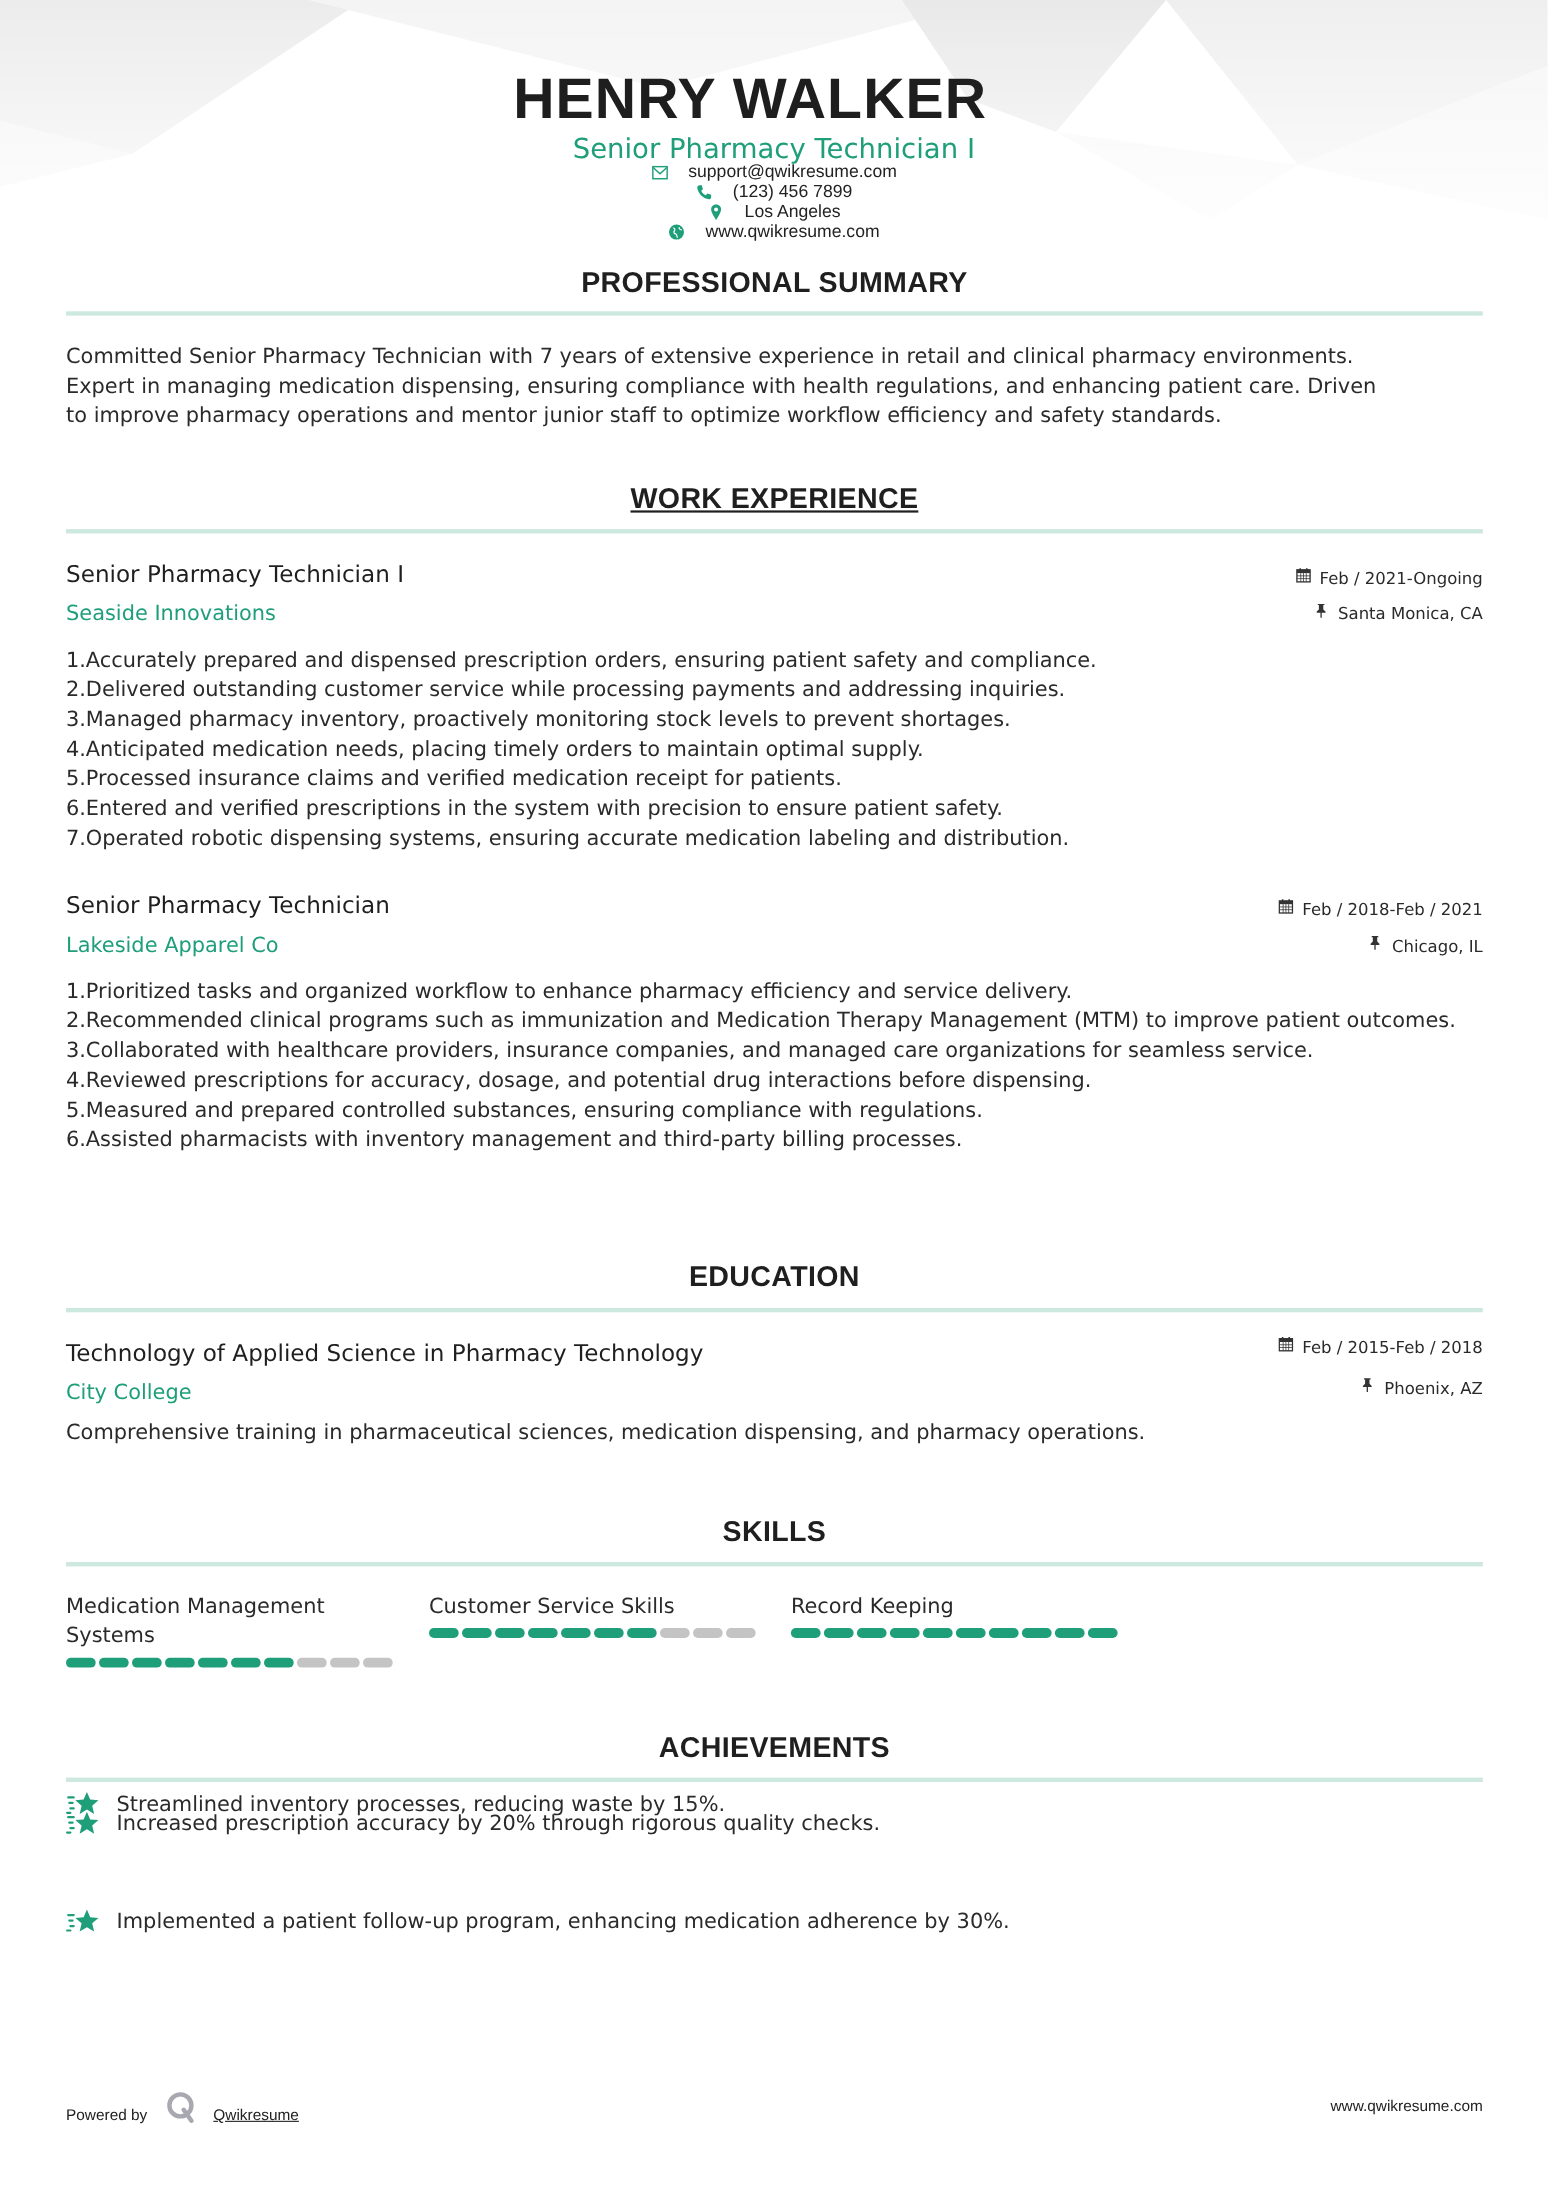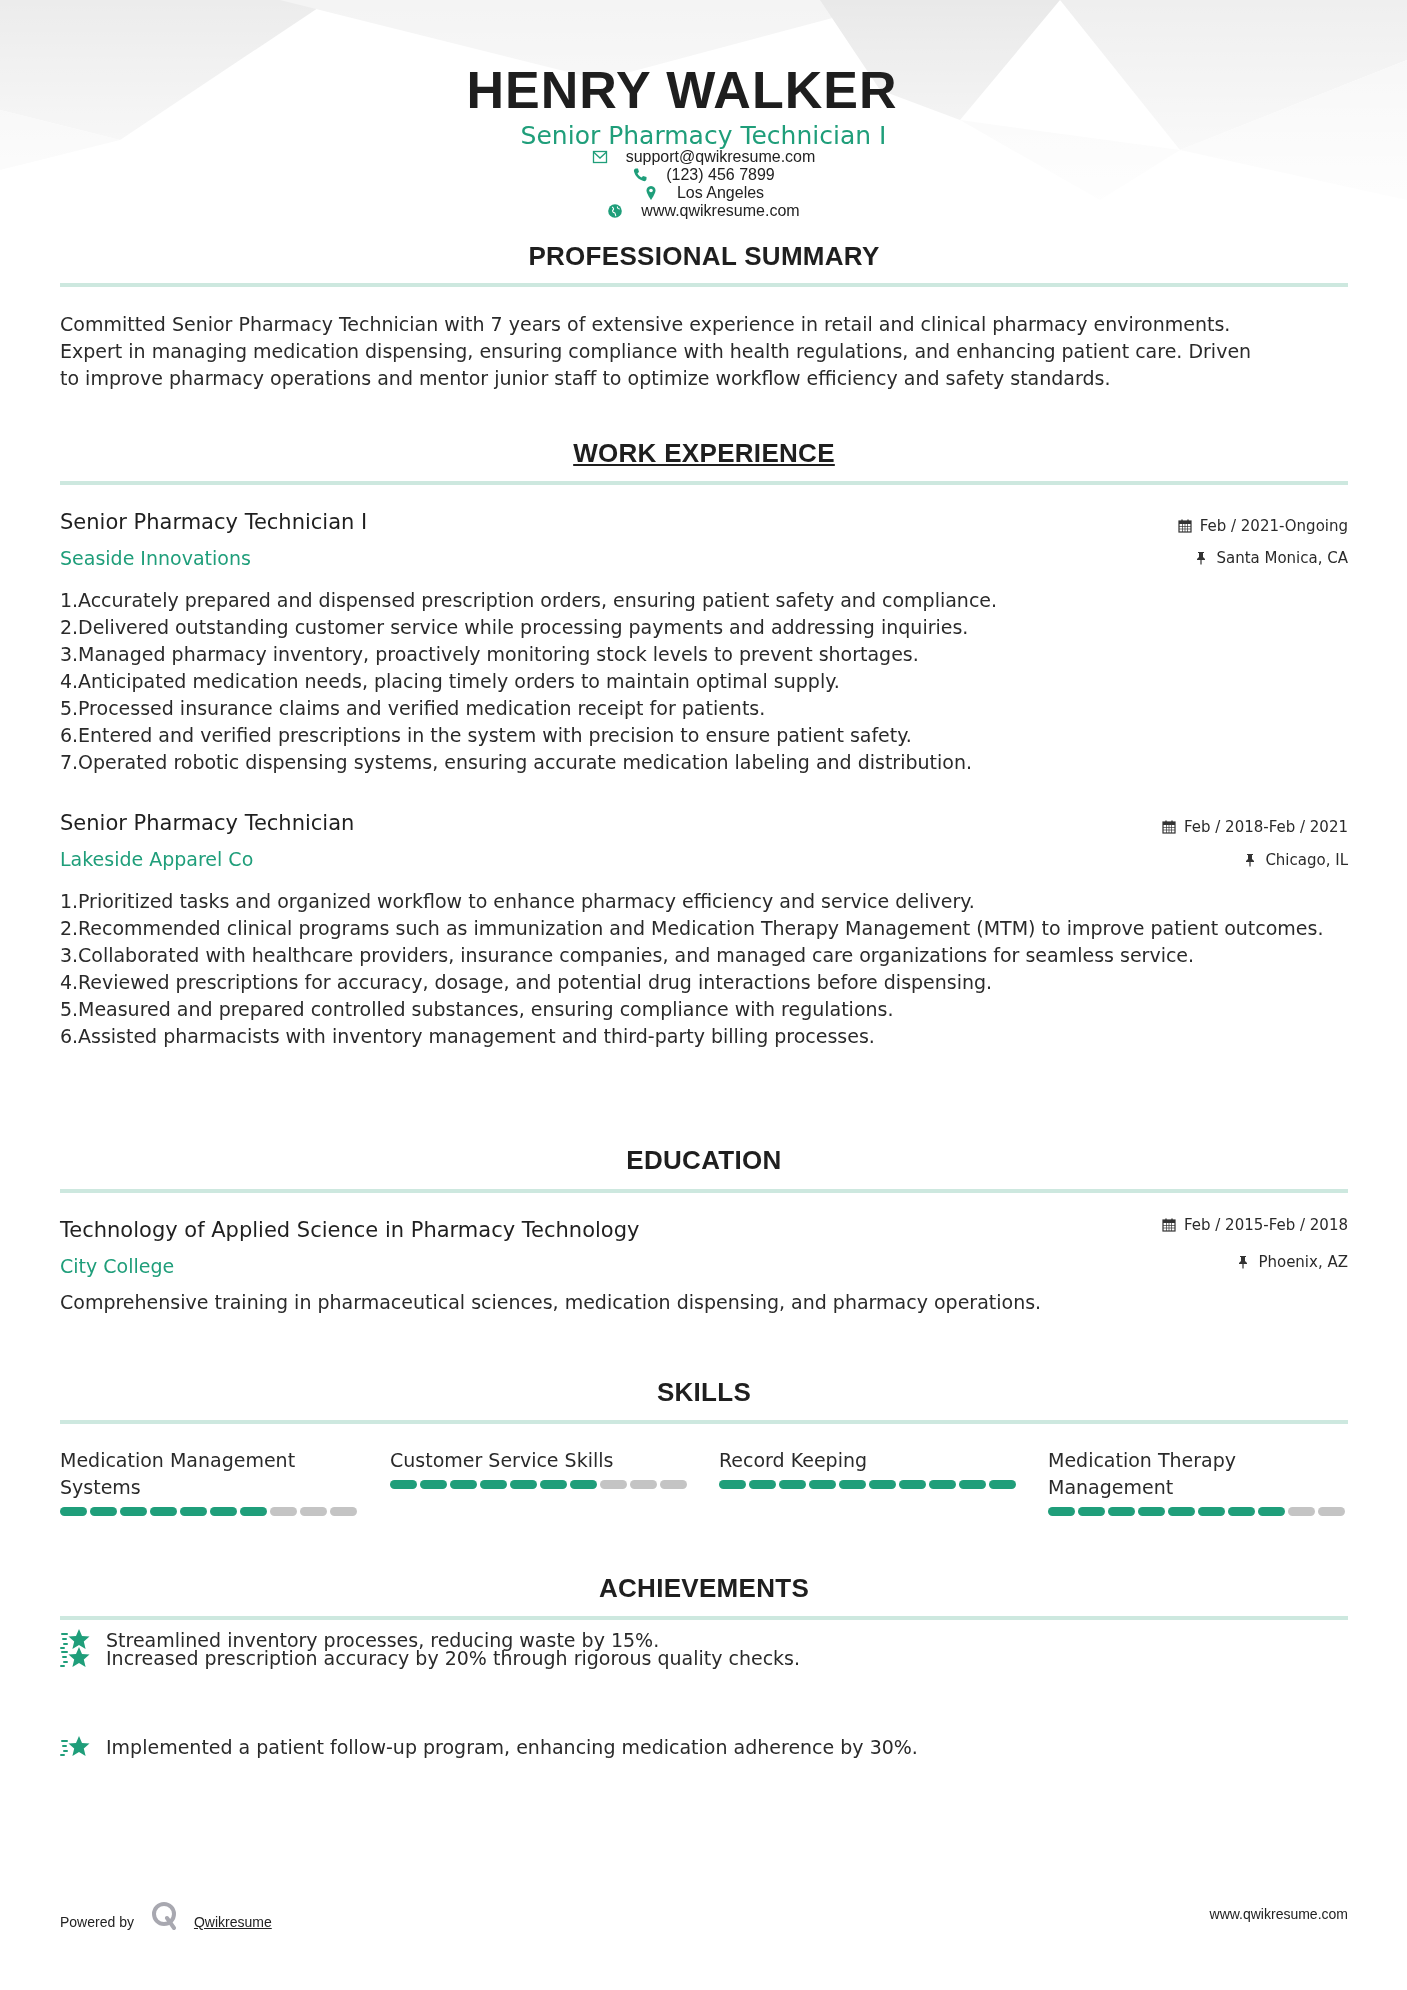--- a/index.html
+++ b/index.html
@@ -47,21 +47,21 @@
 
   .job-title {
     position: absolute; left: 60px;
     font-family: "DejaVu Sans", sans-serif; font-size: 21px; color: #1f1f1f; line-height: 28px;
   }
   .company {
     position: absolute; left: 60px;
     font-family: "DejaVu Sans", sans-serif; font-size: 19px; color: #1f9e7a; line-height: 26px;
   }
   .meta {
-    position: absolute; right: 59px; display: flex; align-items: center;
+    position: absolute; right: 59px; display: flex; 
     font-family: "DejaVu Sans", sans-serif; font-size: 15px; color: #2a2a2a; line-height: 20px;
   }
   .meta svg { width: 14px; height: 14px; margin-right: 8px; }
 
   .blist { position: absolute; left: 60px; width: 1290px; list-style: none; }
   .blist li {
     position: relative; padding-left: 18px;
     font-family: "DejaVu Sans", sans-serif; font-size: 19px; line-height: 27px; color: #2a2a2a;
   }
   .blist li .num { position: absolute; left: 0; top: 0; }
@@ -280,35 +280,20 @@
         <span class="pill on"></span>
         <span class="pill on"></span>
         <span class="pill on"></span>
         <span class="pill on"></span>
         <span class="pill on"></span>
         <span class="pill on"></span>
         <span class="pill on"></span>
         <span class="pill on"></span>
       </div>
   </div>
-  <div class="skill" style="left:1048px; top:1447px;">
-    <div class="sname">Medication Therapy Management</div>
-    <div class="bar">
-        <span class="pill on"></span>
-        <span class="pill on"></span>
-        <span class="pill on"></span>
-        <span class="pill on"></span>
-        <span class="pill on"></span>
-        <span class="pill on"></span>
-        <span class="pill on"></span>
-        <span class="pill on"></span>
-        <span class="pill"></span>
-        <span class="pill"></span>
-      </div>
-  </div>
 
   <div class="section-title" style="top:1572px;">ACHIEVEMENTS</div>
   <div class="divider" style="top:1616px;"></div>
 
   <div class="ach" style="top:1644px;">
     <svg viewBox="0 0 32 28">
         <path d="M19 3 L22 10 L29.5 10.6 L23.8 15.5 L25.6 23 L19 19 L12.4 23 L14.2 15.5 L8.5 10.6 L16 10 Z" fill="#1f9e7a"></path>
         <path d="M2 8 H7 M3 13 H6 M4 18 H7 M1 22 H4" stroke="#1f9e7a" stroke-width="2" stroke-linecap="round"></path>
       </svg>
     <span>Increased prescription accuracy by 20% through rigorous quality checks.</span>

